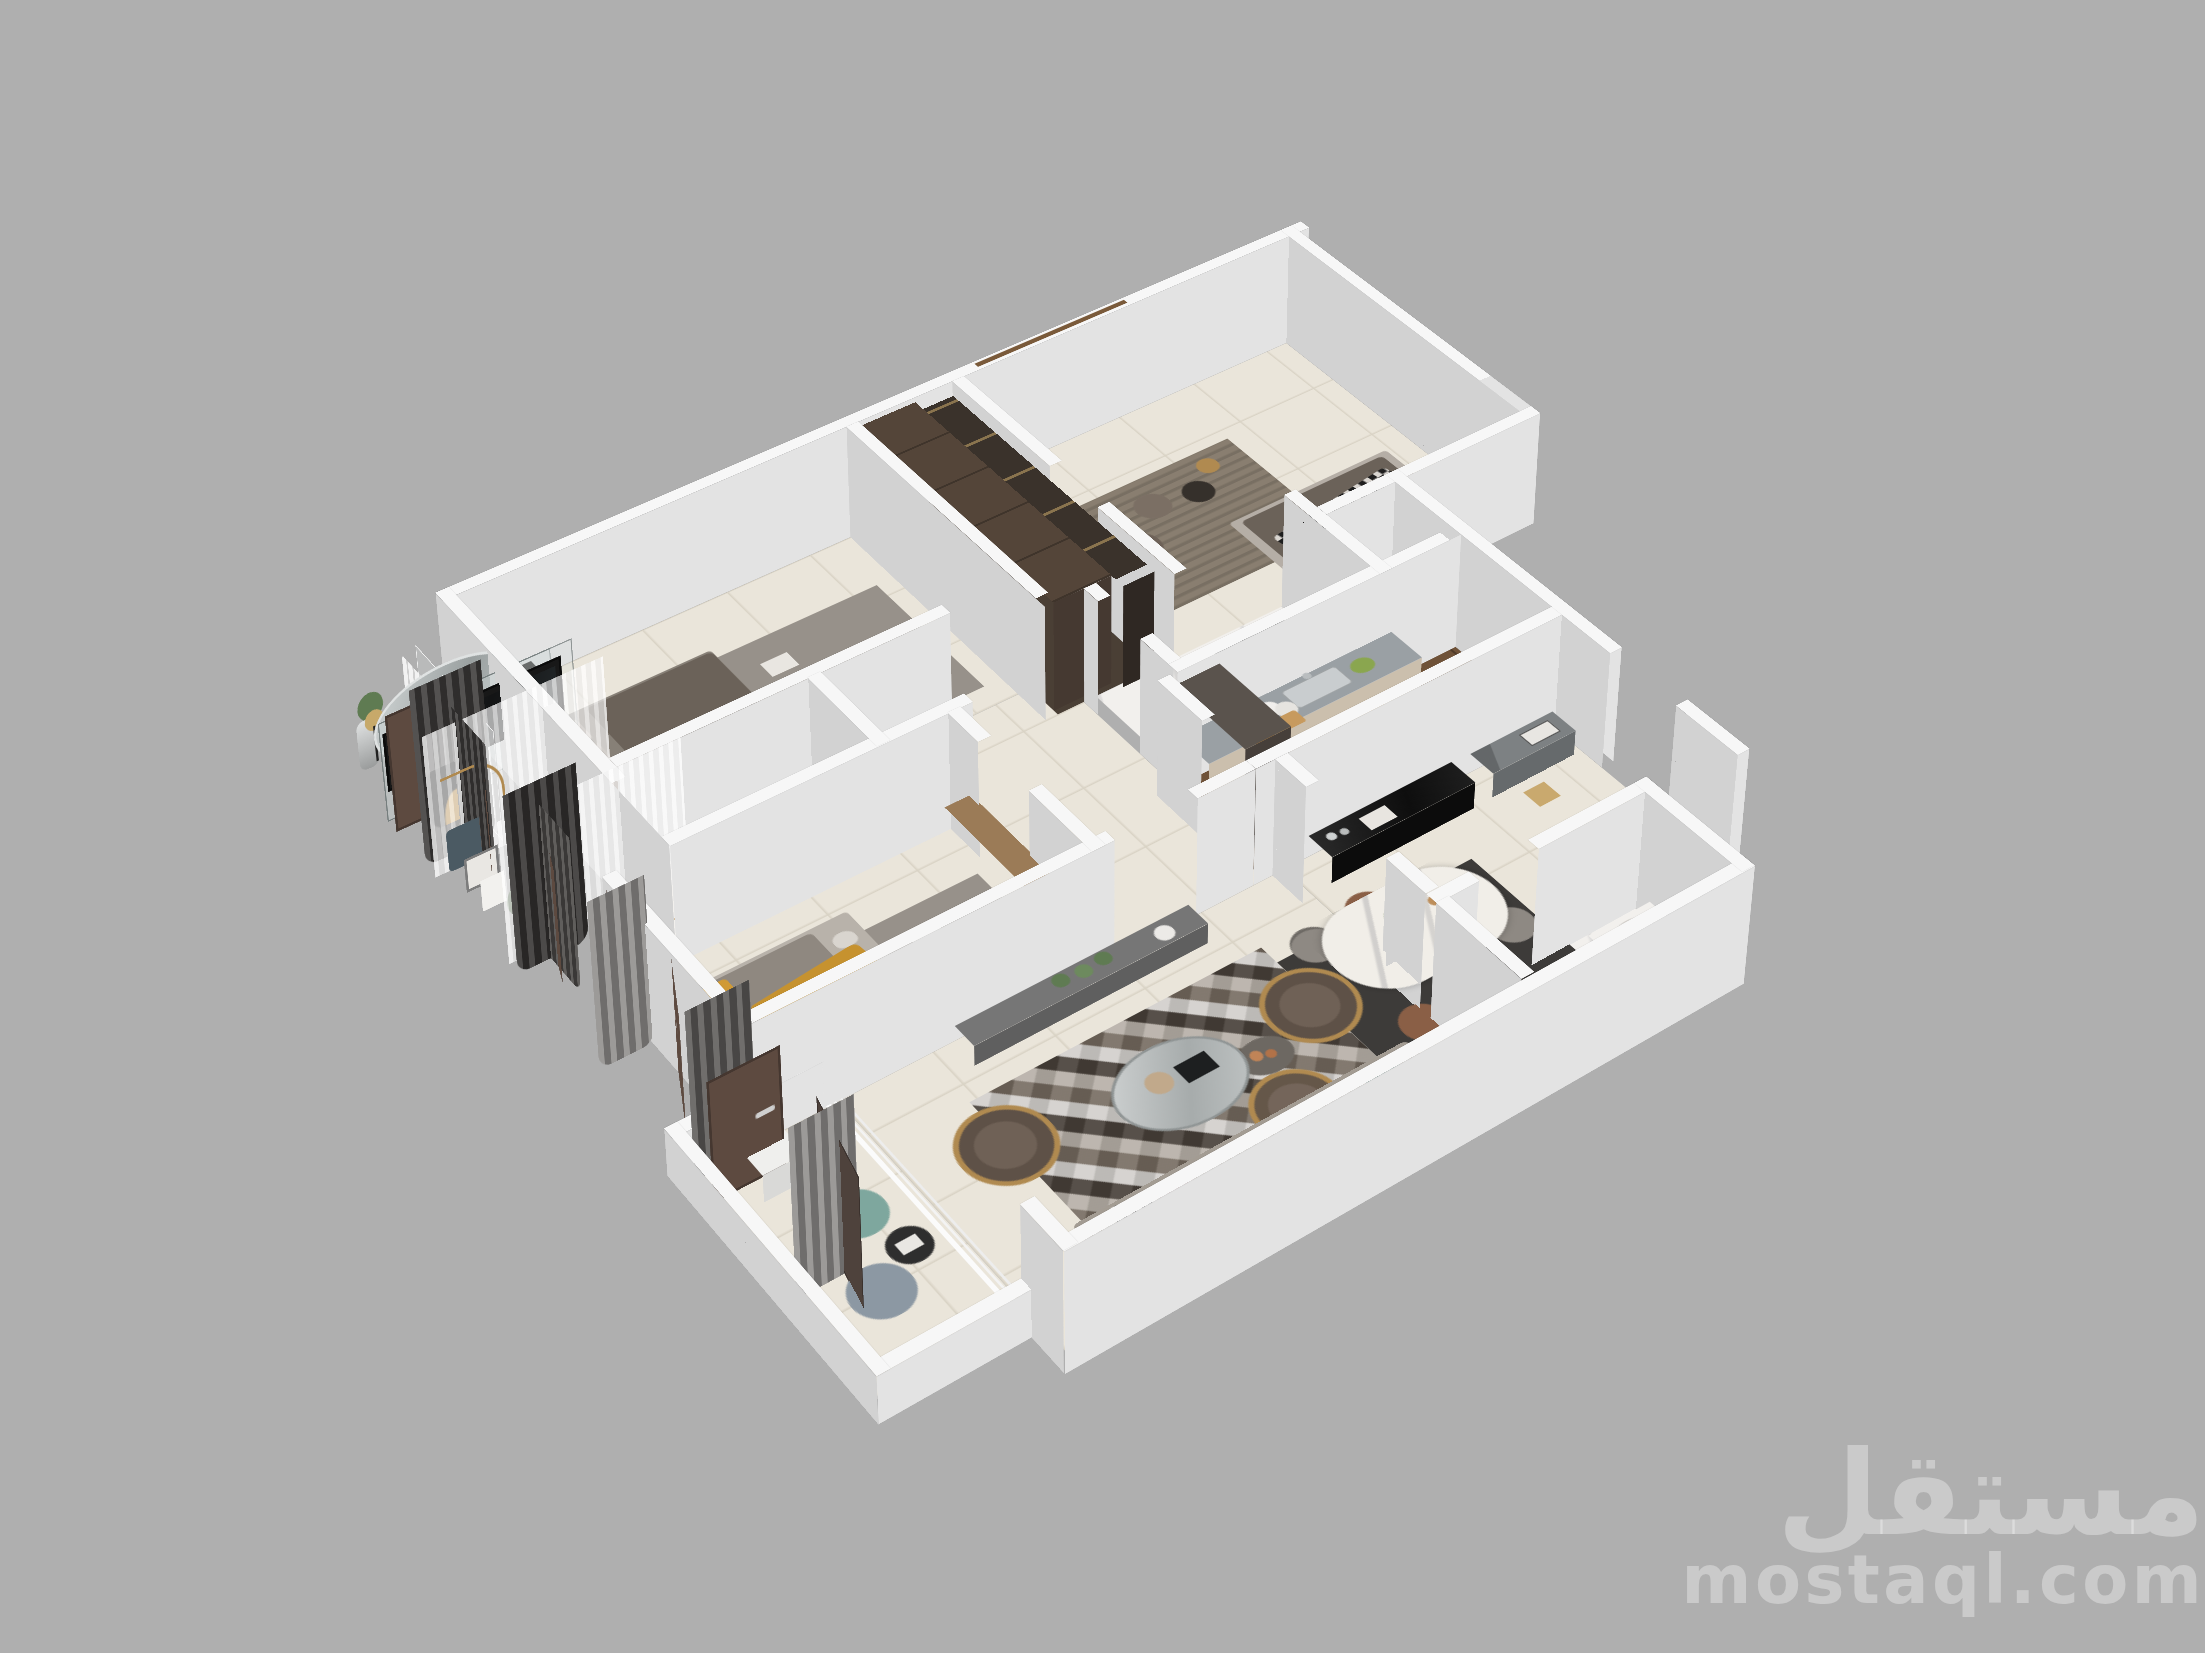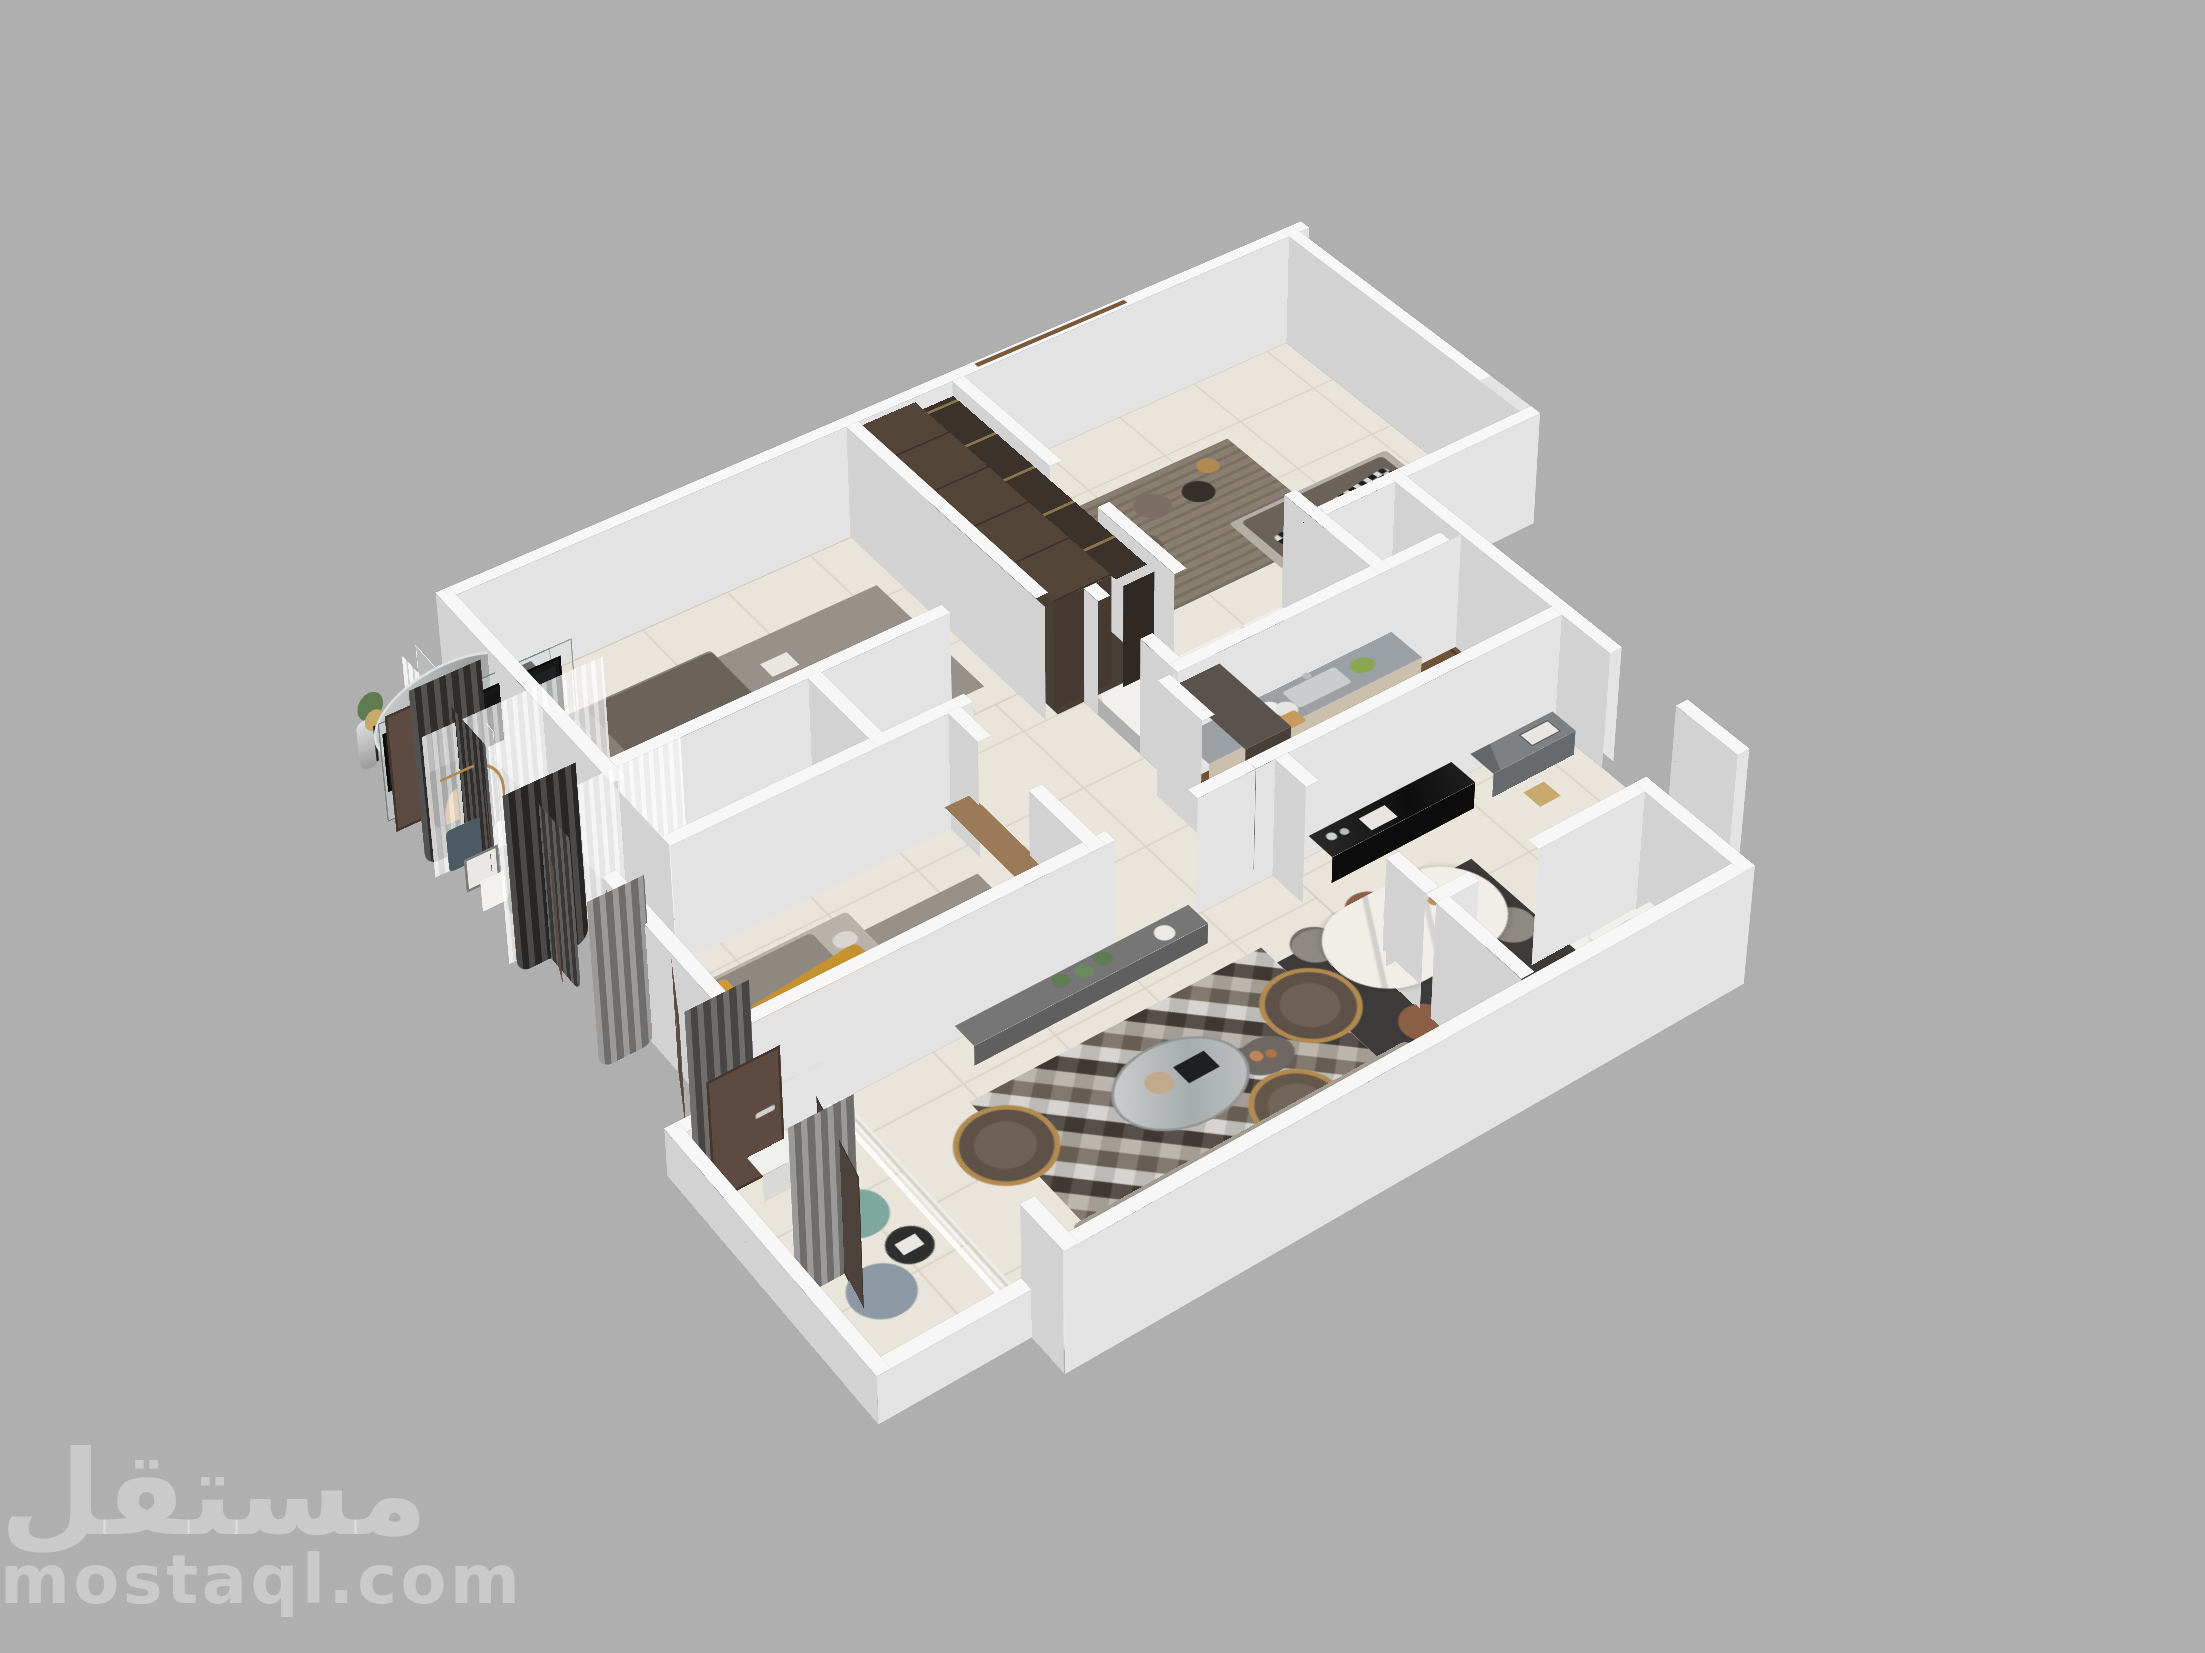--- a/index.html
+++ b/index.html
@@ -96,21 +96,21 @@
     background-image:
       repeating-linear-gradient(45deg, rgba(35,28,22,.6) 0 13.2px, rgba(255,255,255,.55) 13.2px 26.5px, rgba(96,84,72,.5) 26.5px 40px, rgba(208,202,194,.55) 40px 53px),
       repeating-linear-gradient(135deg, rgba(255,255,255,.2) 0 13.2px, rgba(0,0,0,.25) 13.2px 26.5px);
   }
   .hounds{
     background:repeating-conic-gradient(#1e1e1e 0 25%, #d9d5d0 0 50%);
     background-size:11.5px 11.5px;border-radius:4.4px;
   }
   .circ{border-radius:50%;}
   .watermark{
-    position:absolute;left:0;right:0;bottom:40px;text-align:left;
+    position:absolute;left:0;right:0;bottom:40px;text-align:right;
     color:var(--p-watermark);line-height:.95;pointer-events:none;
   }
   .watermark .logo{font-size:117px;font-weight:bold;}
   .watermark .site{font-size:67px;font-weight:bold;letter-spacing:3.5px;}
 </style>
 </head>
 <body>
 
 <div class="scene">
   <div class="plan">

